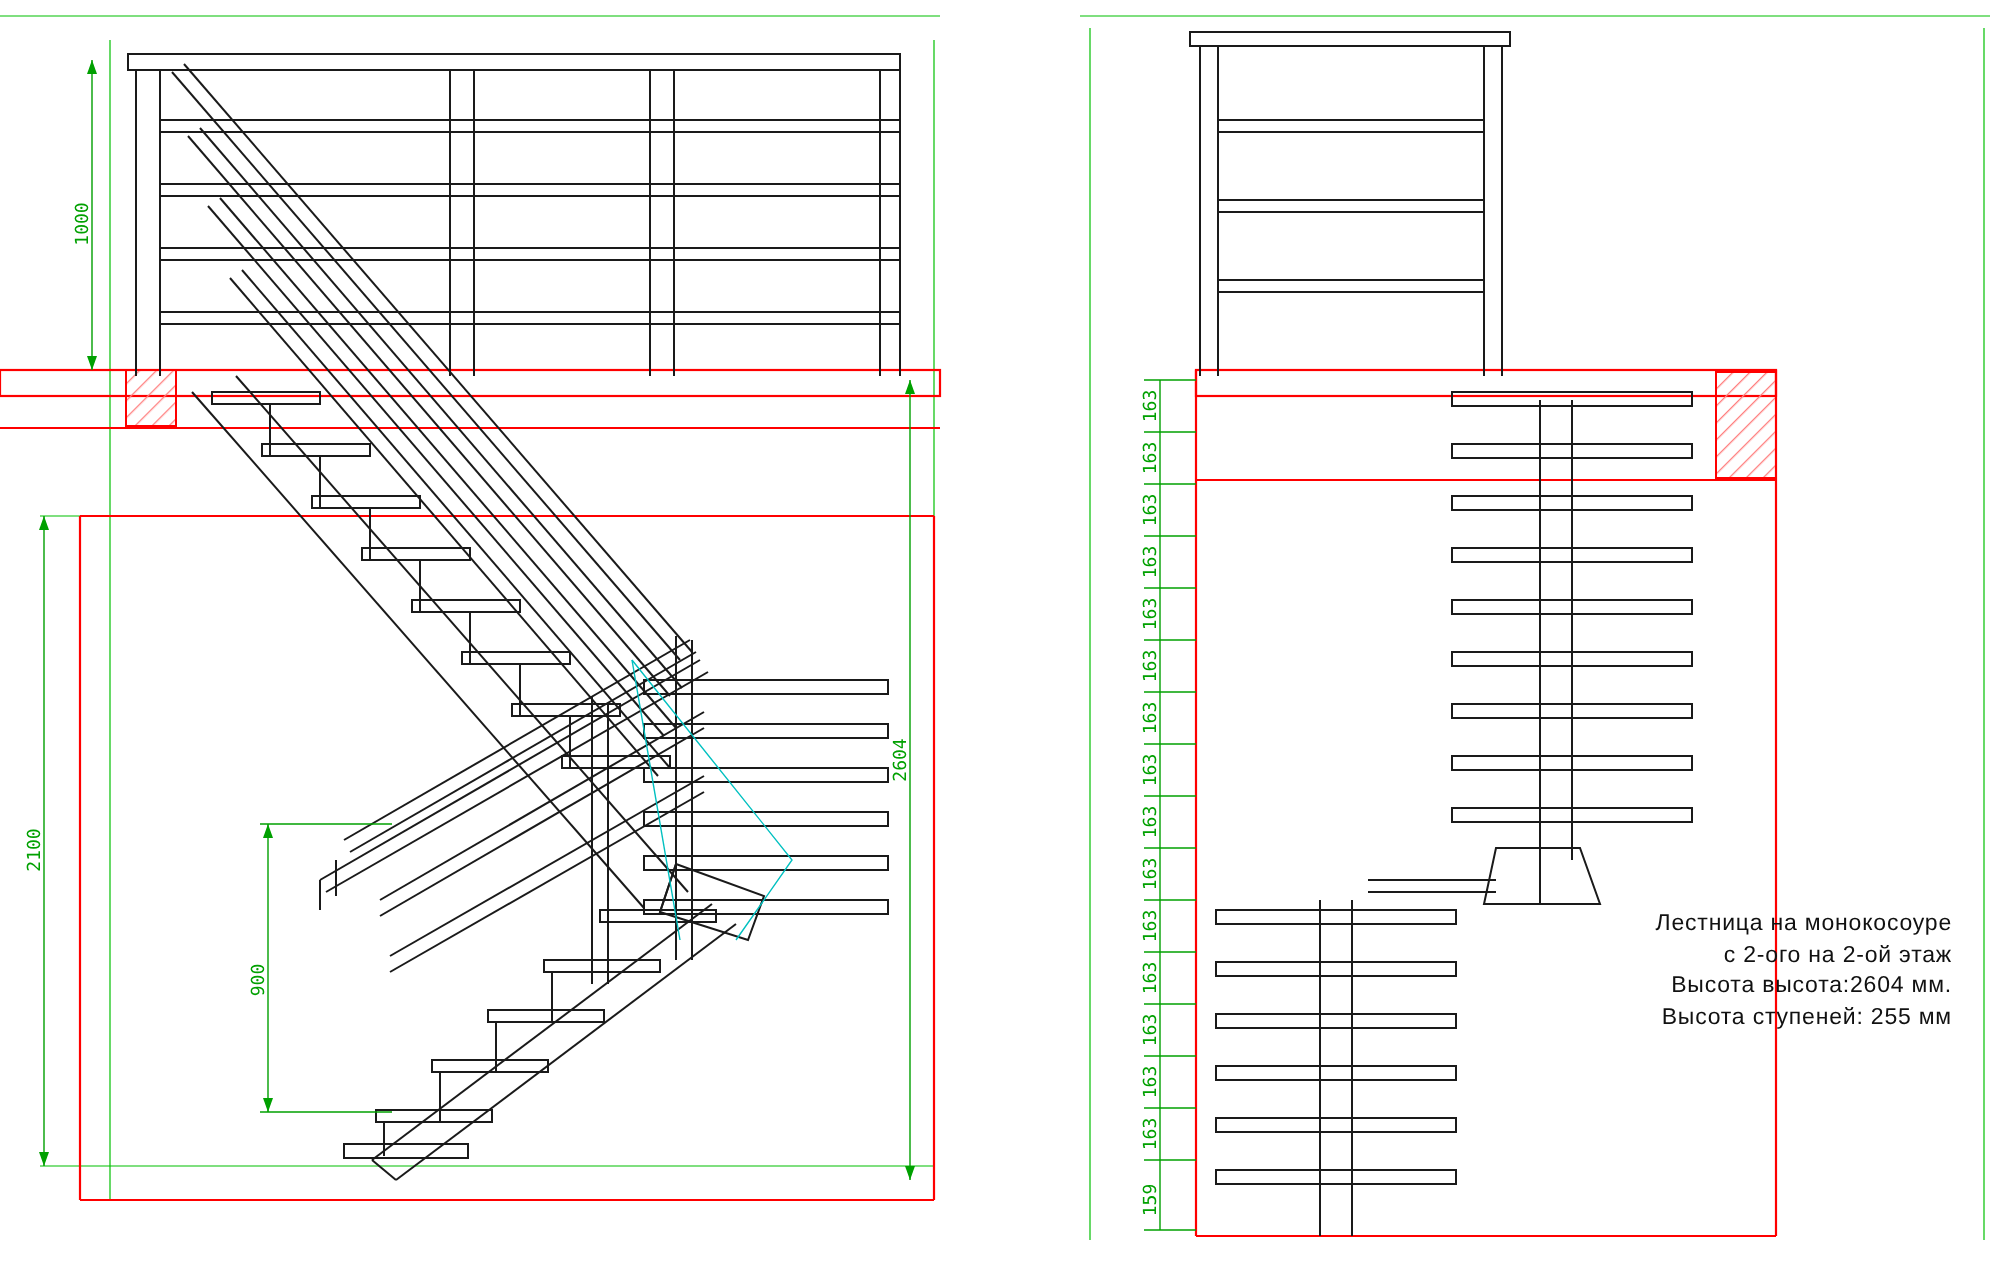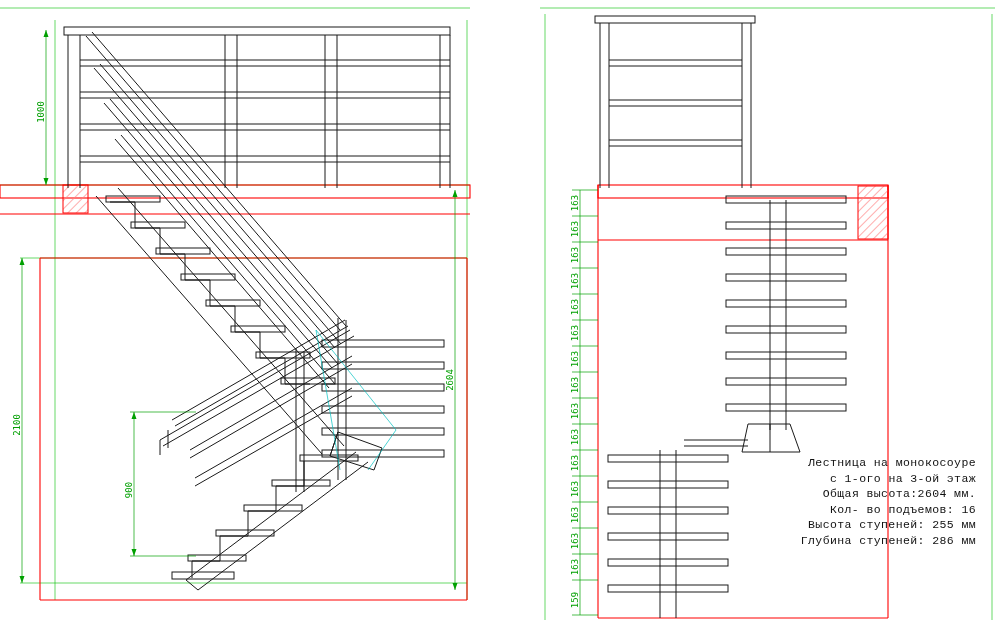--- a/index.html
+++ b/index.html
@@ -1,20 +1,20 @@
 <!DOCTYPE html>
 <html><head>
 <meta charset="utf-8">
 <style>
   html,body{margin:0;padding:0;background:#ffffff;}
   body{width:1000px;height:635px;overflow:hidden;font-family:"DejaVu Sans Mono",monospace;}
   #stage{position:relative;width:1000px;height:635px;}
   svg{position:absolute;left:0;top:0;}
   .specs{position:absolute;left:746px;top:455px;width:230px;text-align:right;
-         font-family:Liberation Mono, monospace;font-size:11.5px;color:#111;line-height:15.5px;
+         font-family:Liberation Sans, sans-serif;font-size:11.5px;color:#111;line-height:15.5px;
          letter-spacing:0.4px;white-space:nowrap;}
   .specs div{margin:0;padding:0;}
   .dimtext-v{font-family:"DejaVu Sans Mono",monospace;font-size:9px;fill:#00a000;}
 </style>
 </head>
 <body>
 
 <div id="stage">
 
 <svg width="1000" height="635" viewBox="0 0 1000 635">
@@ -258,20 +258,18 @@
       <text class="dimtext-v" x="578" y="515" transform="rotate(-90 578 515)" text-anchor="middle">163</text>
       <text class="dimtext-v" x="578" y="541" transform="rotate(-90 578 541)" text-anchor="middle">163</text>
       <text class="dimtext-v" x="578" y="567" transform="rotate(-90 578 567)" text-anchor="middle">163</text>
       <text class="dimtext-v" x="578" y="600" transform="rotate(-90 578 600)" text-anchor="middle">159</text>
     </g>
   </g>
 </svg>
 
 <div class="specs">
   <div>Лестница на монокосоуре</div>
-  <div>с 1-ого на 3-ой этаж</div>
-  <div>Общая высота:2604 мм.</div>
-  <div>Кол- во подъемов: 16</div>
+  <div>с 2-ого на 2-ой этаж</div>
+  <div>Высота высота:2604 мм.</div>
   <div>Высота ступеней: 255 мм</div>
-  <div>Глубина ступеней: 286 мм</div>
 </div>
 
 </div>
 
 </body></html>

